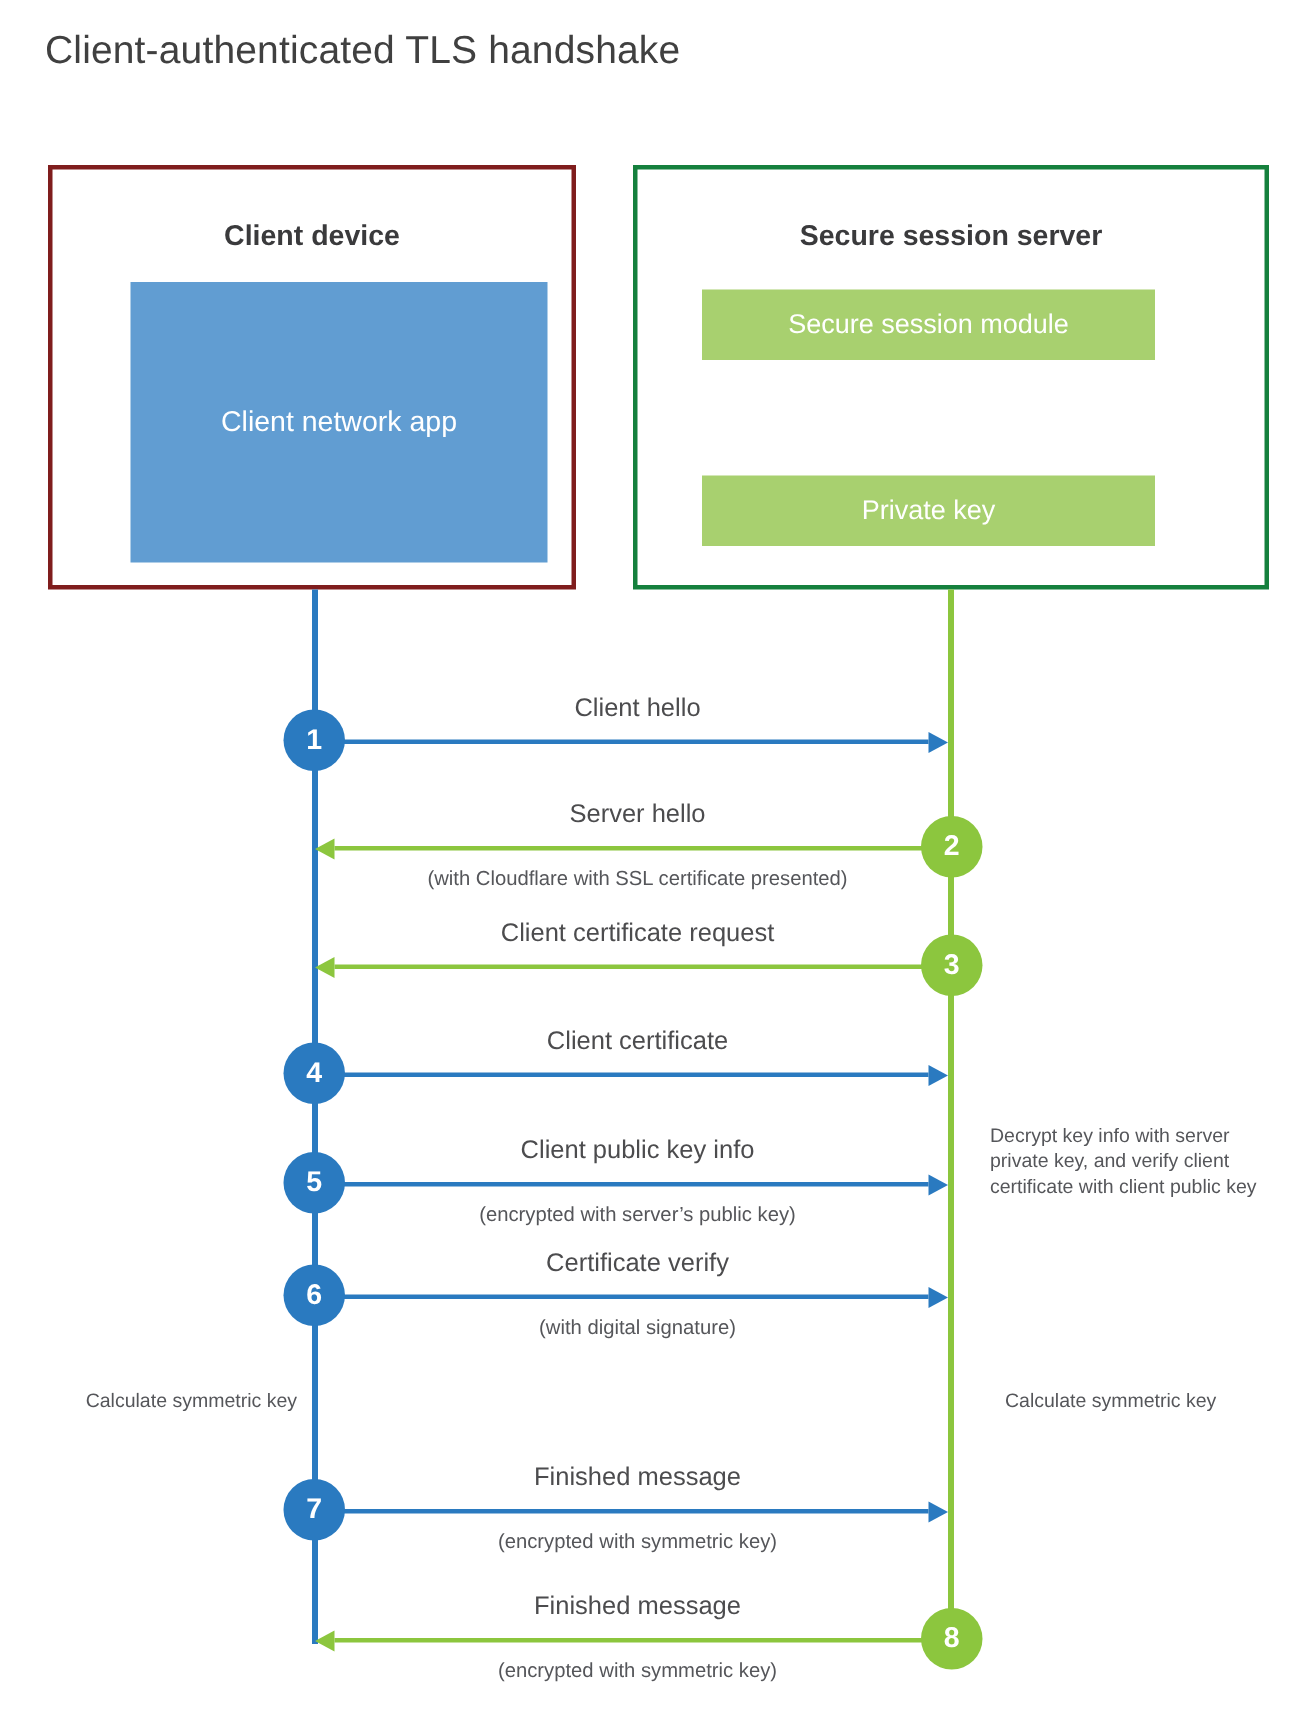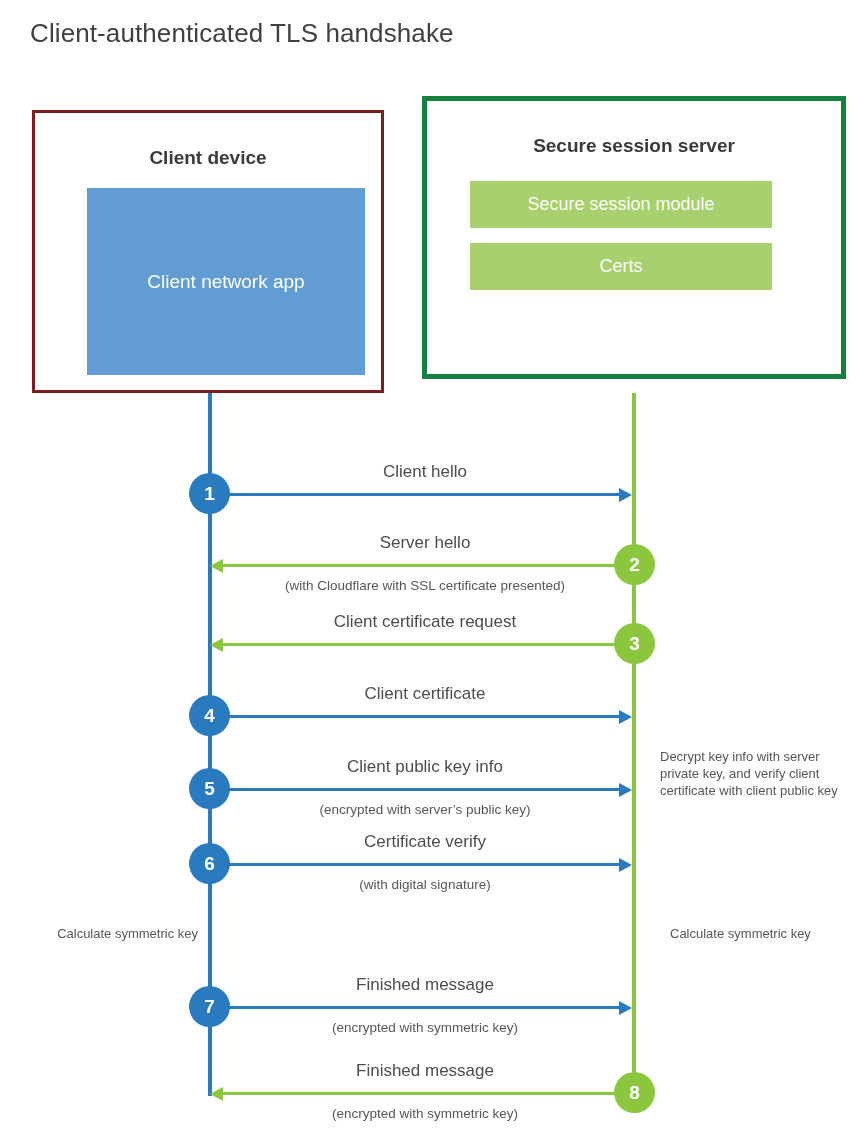--- a/index.html
+++ b/index.html
@@ -16,21 +16,21 @@
   
   #page-title{
     position:absolute;left:30px;top:18px;
     font-size:26px;font-weight:400;color:#404040;
     letter-spacing:.1px;white-space:nowrap;
   }
 
   
   .party-box{position:absolute;background:#ffffff;box-sizing:border-box;}
   #client-box{left:32px;top:110px;width:352px;height:283px;border:3px solid #7f1d1d;}
-  #server-box{left:422px;top:96px;width:424px;height:283px;border:5px solid #15803d;}
+  #server-box{left:422px;top:110px;width:424px;height:283px;border:3px solid #15803d;}
 
   .party-title{
     position:absolute;left:0;right:0;top:34px;
     text-align:center;font-size:19px;font-weight:bold;color:#3a3a3c;
   }
 
   #client-app{
     position:absolute;left:52px;top:75px;width:278px;height:187px;
     background:#619dd2;color:#ffffff;
     display:flex;align-items:center;justify-content:center;
@@ -97,21 +97,21 @@
   <div id="page-title">Client-authenticated TLS handshake</div>
 
   <div id="client-box" class="party-box">
     <div class="party-title">Client device</div>
     <div id="client-app">Client network app</div>
   </div>
 
   <div id="server-box" class="party-box">
     <div class="party-title">Secure session server</div>
     <div id="server-bar-0" class="server-bar">Secure session module</div>
-    <div id="server-bar-1" class="server-bar">Certs</div>
+    <div id="server-bar-2" class="server-bar">Private key</div>
   </div>
 
   <div id="client-lifeline" class="lifeline"></div>
   <div id="server-lifeline" class="lifeline"></div>
 
   <div class="msg" style="top:493px">
     <div class="arrow-line blue" style="left:210px;width:409px;"></div>
     <div class="arrow-head right blue" style="left:619px;"></div>
     <div class="msg-label above">Client hello</div>
   </div>

